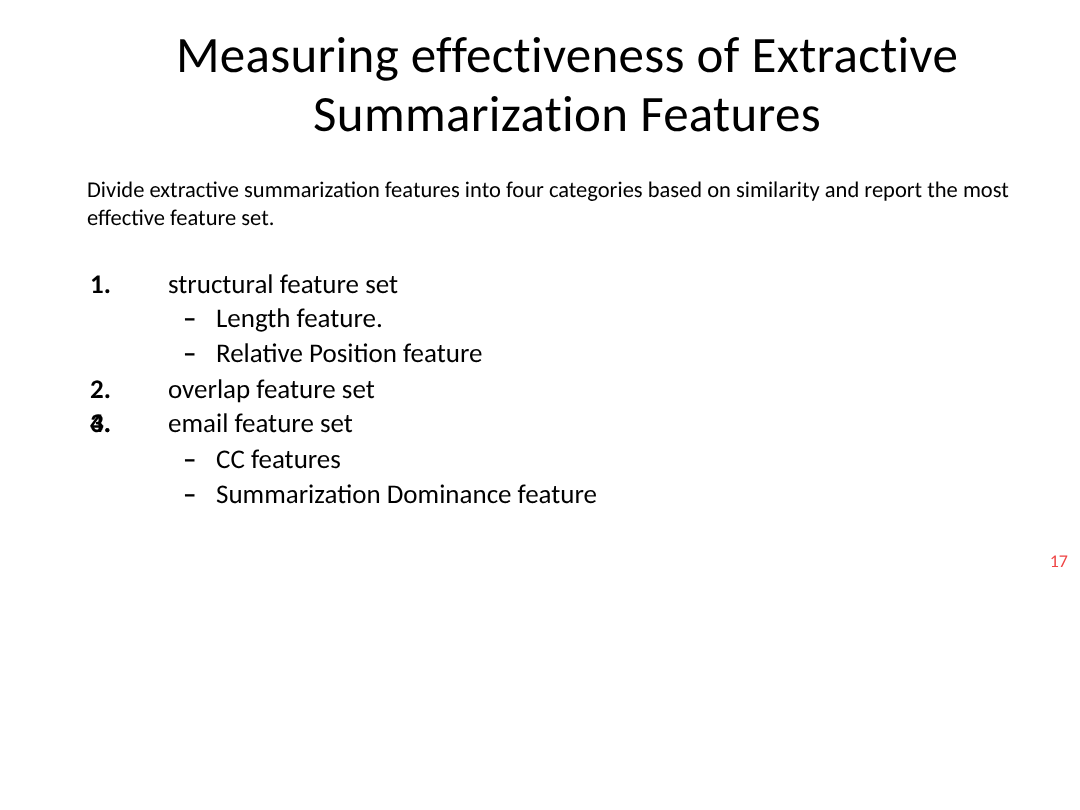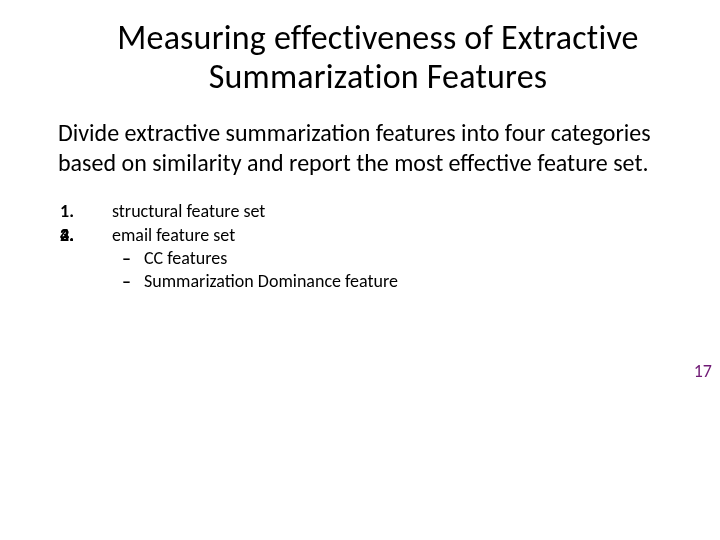--- a/index.html
+++ b/index.html
@@ -23,21 +23,21 @@
   }
   .title {
     font-size: 34px;
     line-height: 1.15;
     text-align: center;
     font-weight: 400;
     margin: 0 10px 22px 10px;
     letter-spacing: 0.2px;
   }
   .intro {
-    font-size: 24px;
+    font-size: 15px;
     line-height: 1.25;
     margin: 0 0 22px 0;
     font-weight: 400;
   }
   ol.categories {
     list-style: none;
     padding: 0;
     margin: 0;
     counter-reset: cat;
   }
@@ -75,38 +75,41 @@
     content: "–";
     position: absolute;
     left: 0;
     top: 0;
     font-weight: 700;
   }
   .pagenum {
     position: absolute;
     right: 26px;
     bottom: 18px;
-    font-size: 18px;
-    color: #701a75;
+    font-size: 12px;
+    color: #ef4444;
   }
 </style>
 </head>
 <body>
 
 <div class="slide">
   <h1 class="title">Measuring effectiveness of  Extractive Summarization Features</h1>
   <p class="intro">Divide extractive summarization features into four categories based on similarity and report the most effective feature set.</p>
 
   <ol class="categories">
     <li>
       <span class="cat-name">structural feature set</span>
       <ul class="sub">
+        <li>Length feature.</li>
+        <li>Relative Position feature</li>
       </ul>
     </li>
     <li>
+      <span class="cat-name">overlap feature set</span>
     </li>
     <li>
     </li>
     <li>
       <span class="cat-name">email feature set</span>
       <ul class="sub">
         <li>CC features</li>
         <li>Summarization Dominance feature</li>
       </ul>
     </li>

